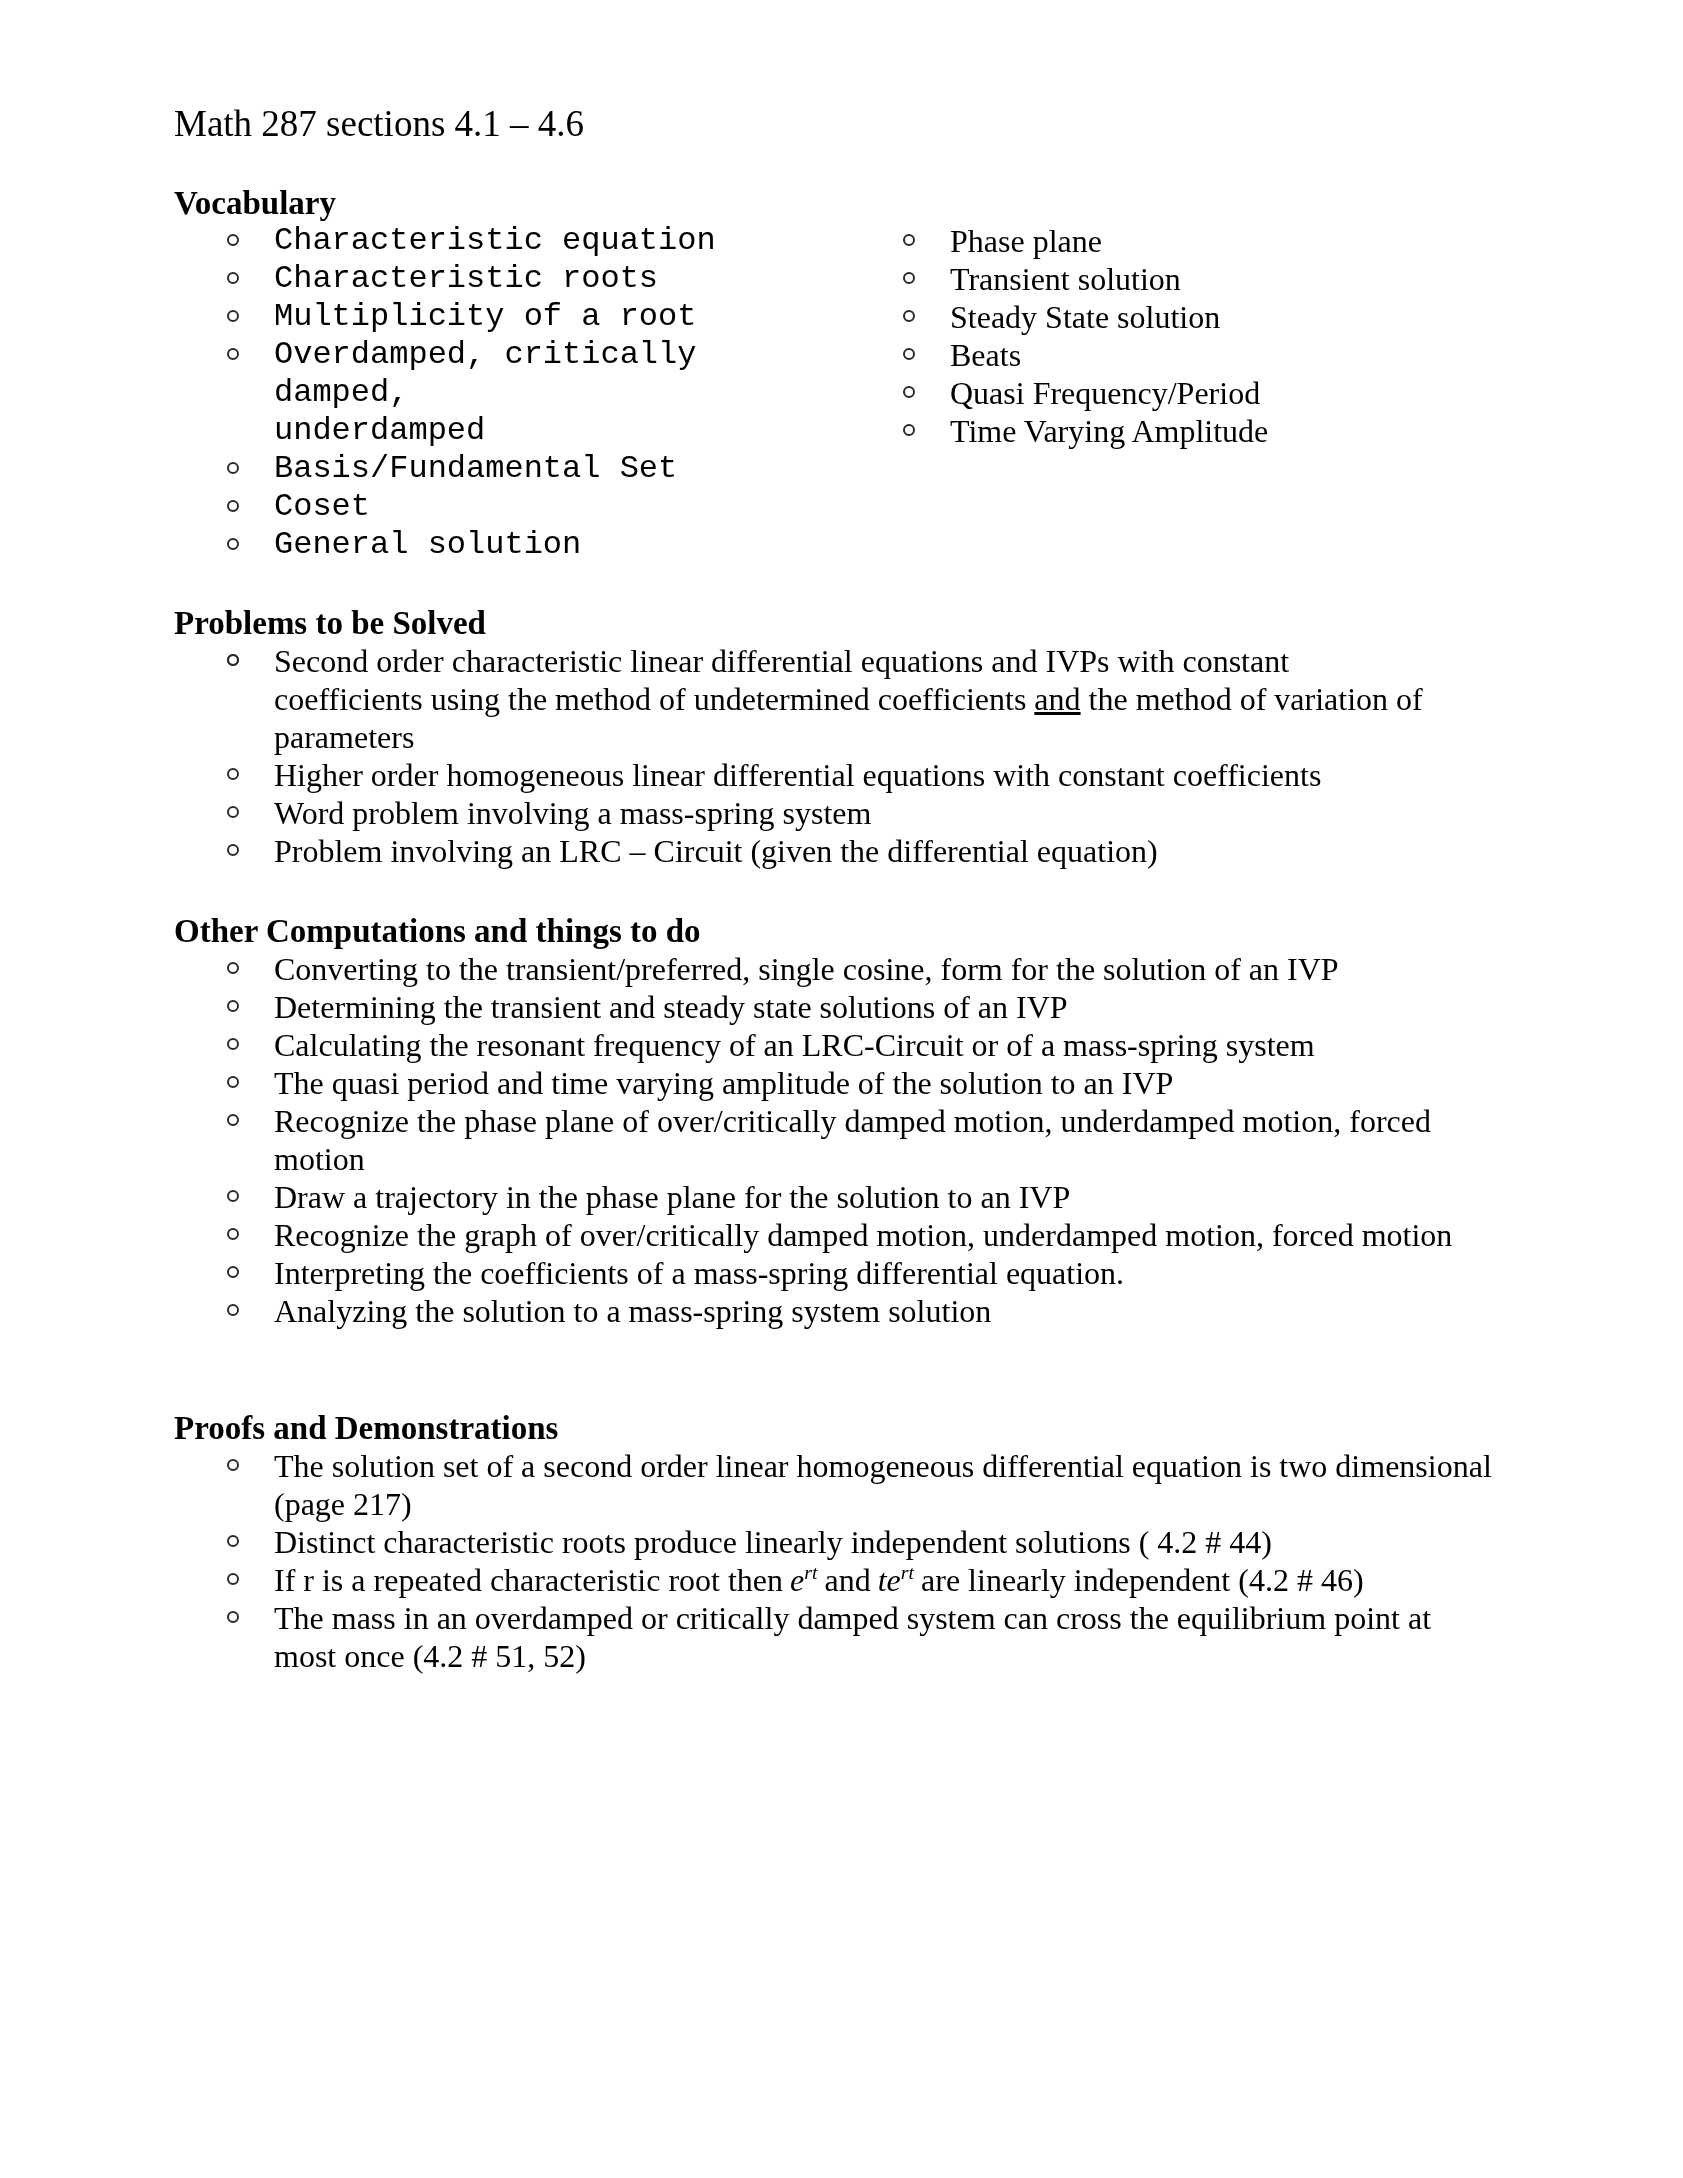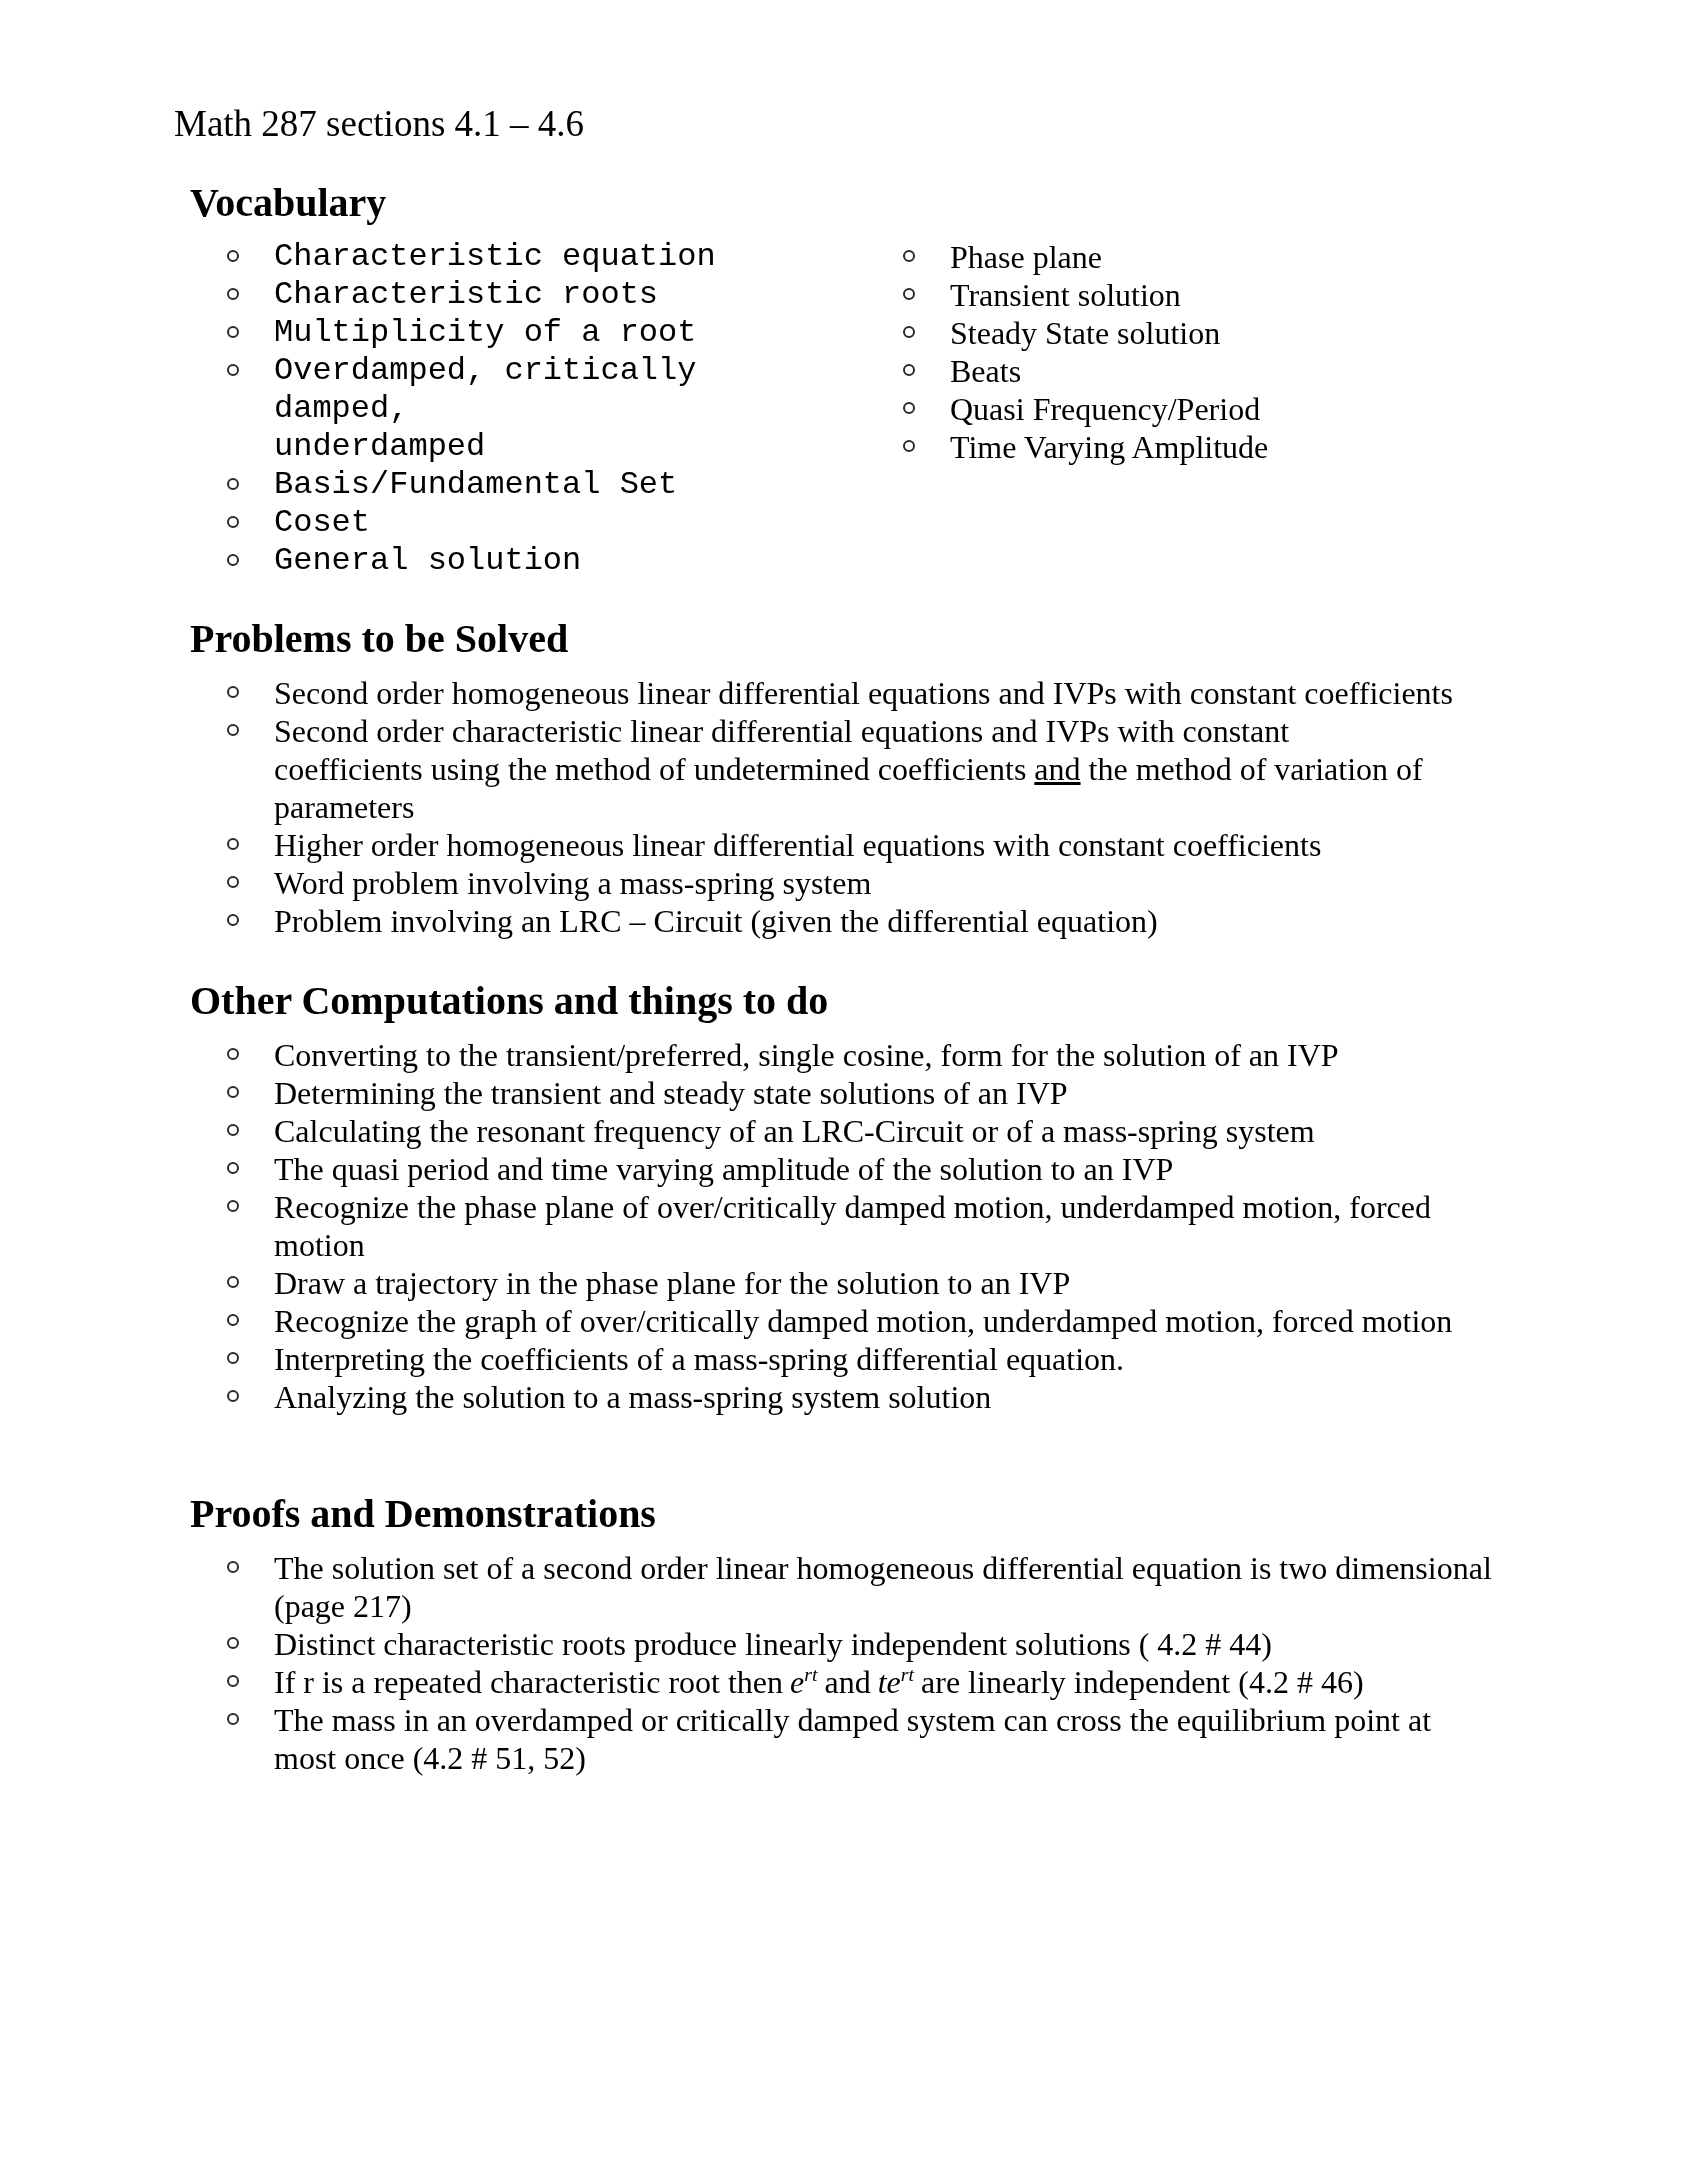--- a/index.html
+++ b/index.html
@@ -21,24 +21,24 @@
     height: 2178px;
     padding: 101px 30px 0 174px;
   }
   .doc-title {
     font-size: 37px;
     line-height: 46px;
     font-weight: normal;
     margin: 0 0 37px 0;
   }
   .section-heading {
-    font-size: 40px;
+    font-size: 33px;
     line-height: 38px;
     font-weight: bold;
-    margin: 16px;
+    margin: 0;
   }
   .sec-problems { margin-top: 40px; }
   .sec-other    { margin-top: 42px; }
   .sec-proofs   { margin-top: 79px; }
   ul.bullet-list {
     list-style: none;
     margin: 0;
     padding: 0;
   }
   li.item {
@@ -108,21 +108,21 @@
         <li class="item"><span class="bullet"></span><span class="item-text">Beats</span></li>
         <li class="item"><span class="bullet"></span><span class="item-text">Quasi Frequency/Period</span></li>
         <li class="item"><span class="bullet"></span><span class="item-text">Time Varying Amplitude</span></li>
       </ul>
     </div>
   </div>
 
   <div class="section sec-problems">
     <h2 class="section-heading">Problems to be Solved</h2>
     <ul class="bullet-list">
-      <li class="item"><span class="bullet"></span><span class="item-text">Second order homogeneous linear differential equations and IVPs with constant coefficients</span></li>
+      <li class="item"><span class="bullet"></span></li>
       <li class="item"><span class="bullet"></span><span class="item-text"><span>Second order characteristic linear differential equations and IVPs with constant
 coefficients using the method of undetermined coefficients </span><span class="u">and</span><span> the method of variation of
 parameters</span></span></li>
       <li class="item"><span class="bullet"></span><span class="item-text">Higher order homogeneous linear differential equations with constant coefficients</span></li>
       <li class="item"><span class="bullet"></span><span class="item-text">Word problem involving a mass-spring system</span></li>
       <li class="item"><span class="bullet"></span><span class="item-text">Problem involving an LRC – Circuit (given the differential equation)</span></li>
     </ul>
   </div>
 
   <div class="section sec-other">

